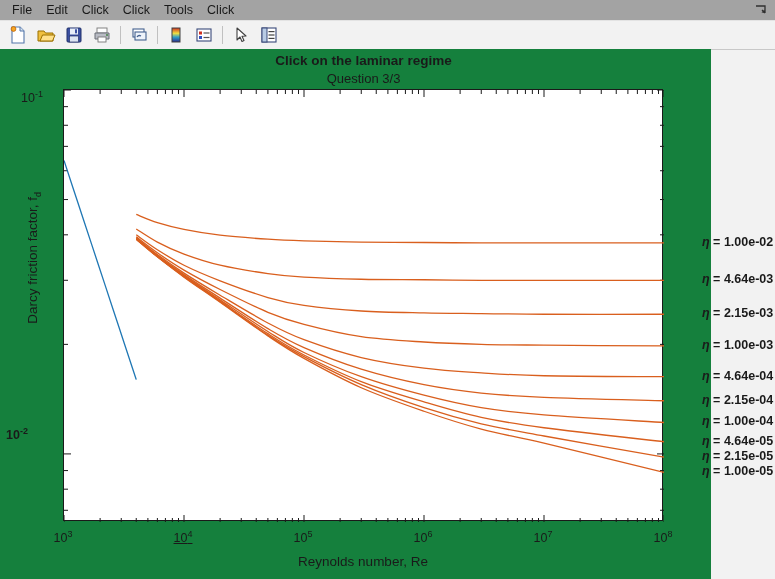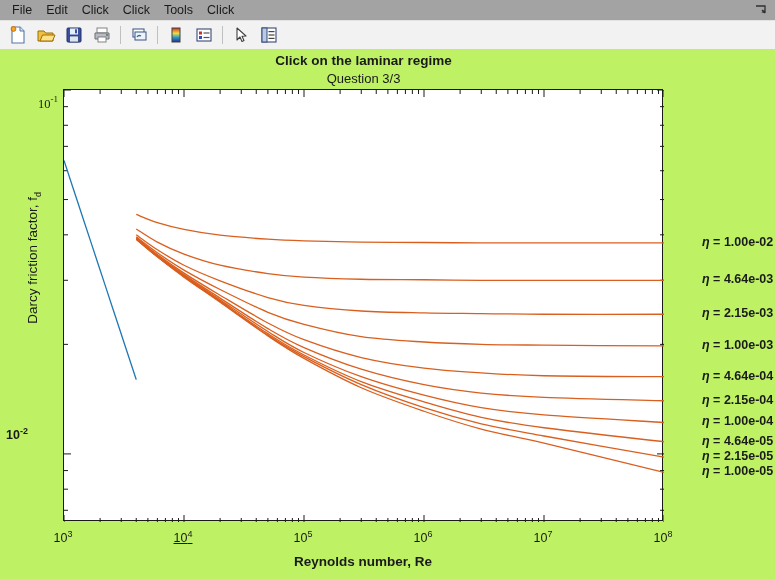--- a/index.html
+++ b/index.html
@@ -41,22 +41,22 @@
     width:22px;height:22px;margin:0 3px;
     display:flex;align-items:center;justify-content:center;
   }
   .tb-btn:first-child{margin-left:7px;}
   .tb-sep{
     width:1px;height:18px;background:#c0c0c0;margin:0 4px;
   }
 
   
   #figure{
-    position:absolute;left:0;top:49px;width:775px;height:530px;
-    background:#bef264;
+    position:absolute;left:0;top:49px;width:711px;height:530px;
+    background:#15803d;
   }
   #chart-title{
     position:absolute;left:0;top:4px;width:727px;
     text-align:center;font-size:13.5px;font-weight:bold;color:#1a1a1a;
   }
   #chart-subtitle{
     position:absolute;left:0;top:22px;width:727px;
     text-align:center;font-size:13px;color:#1a1a1a;
   }
 
@@ -72,21 +72,21 @@
   .tick-x{
     position:absolute;font-size:12.5px;color:#1a1a1a;
     transform:translateX(-50%);white-space:nowrap;
   }
   .tick-y{
     position:absolute;font-size:12.5px;color:#1a1a1a;
     transform:translateY(-50%);white-space:nowrap;right:0;
   }
   #xlabel{
     position:absolute;left:63px;top:505px;width:600px;
-    text-align:center;font-size:13.5px;color:#1a1a1a;font-weight:bold;
+    text-align:center;font-size:13.5px;color:#1a1a1a;
   }
   #ylabel{
     position:absolute;left:-96px;top:200px;width:260px;
     text-align:center;font-size:13.5px;color:#1a1a1a;
     transform:rotate(-90deg);
   }
   #ytick-holder{position:absolute;left:0;top:0;width:58px;height:530px;}
   #xtick-holder{position:absolute;left:0;top:0;width:775px;height:530px;}
 
   
@@ -348,21 +348,21 @@
 
   <div id="xtick-holder">
       <div class="tick-x" style="left: 63px; top: 480px;">10<sup>3</sup></div>
       <div class="tick-x" style="left: 183px; top: 480px; text-decoration: underline;">10<sup>4</sup></div>
       <div class="tick-x" style="left: 303px; top: 480px;">10<sup>5</sup></div>
       <div class="tick-x" style="left: 423px; top: 480px;">10<sup>6</sup></div>
       <div class="tick-x" style="left: 543px; top: 480px;">10<sup>7</sup></div>
       <div class="tick-x" style="left: 663px; top: 480px;">10<sup>8</sup></div>
     </div>
   <div id="ytick-holder">
-      <div class="tick-y" style="top: 54px; width: 52px; text-align: right; font-family: Liberation Serif, serif;">10<sup>-1</sup></div>
+      <div class="tick-y" style="top: 48px; width: 52px; text-align: center;">10<sup>-1</sup></div>
       <div class="tick-y" style="top: 385px; width: 52px;  font-weight: bold;">10<sup>-2</sup></div>
     </div>
 
   <div id="xlabel">Reynolds number, Re</div>
   <div id="ylabel">Darcy friction factor, f<sub>d</sub></div>
 
   <div id="legend">
       <div class="legend-entry" style="top: 152.924px; left: 0px;"><span class="eta">η</span>  =  1.00e-02</div>
       <div class="legend-entry" style="top: 190.284px; left: 0px;"><span class="eta">η</span>  =  4.64e-03</div>
       <div class="legend-entry" style="top: 224.24px; left: 0px;"><span class="eta">η</span>  =  2.15e-03</div>

